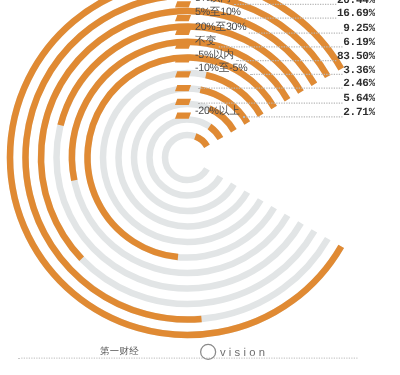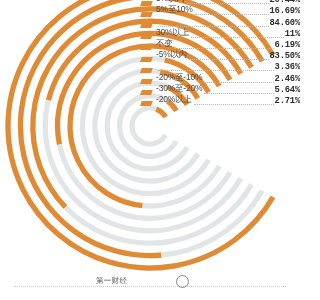--- a/index.html
+++ b/index.html
@@ -55,21 +55,21 @@
     font-family:Liberation Mono, monospace;
   }
 
   
   #divider{
     position:absolute;left:14px;top:286px;width:272px;height:0;
     border-top:1px dotted #c9c9c9;
   }
   #footer{
     position:absolute;left:0;top:276px;width:300px;height:11px;
-    display:flex;align-items:center;margin-left:16px;
+    display:flex;align-items:center;
   }
   #brand-cn{
     position:absolute;left:80px;top:0px;
     font-size:7.5px;color:#555;letter-spacing:0.3px;
   }
   #vision-logo{
     position:absolute;left:160px;top:-1px;
     display:flex;align-items:center;
   }
   #vision-mark{
@@ -124,67 +124,62 @@
         <span class="legend-value">20.44%</span>
       </div>
       <div class="legend-row">
         <span class="legend-swatch" style="background: rgb(224, 138, 51);"></span>
         <span class="legend-label">5%至10%</span>
         <span class="legend-leader"></span>
         <span class="legend-value">16.69%</span>
       </div>
       <div class="legend-row">
         <span class="legend-swatch" style="background: rgb(224, 138, 51);"></span>
+        <span class="legend-label">20%至30%</span>
         <span class="legend-leader"></span>
-        <span class="legend-value">84.60%</span>
-      </div>
-      <div class="legend-row">
-        <span class="legend-swatch" style="background: rgb(224, 138, 51);"></span>
-        <span class="legend-label">30%以上</span>
-        <span class="legend-leader"></span>
-        <span class="legend-value">11%</span>
+        <span class="legend-value">9.25%</span>
       </div>
       <div class="legend-row">
         <span class="legend-swatch" style="background: rgb(224, 138, 51);"></span>
         <span class="legend-label">不变</span>
         <span class="legend-leader"></span>
         <span class="legend-value">6.19%</span>
       </div>
       <div class="legend-row">
         <span class="legend-swatch" style="background: rgb(224, 138, 51);"></span>
         <span class="legend-label">-5%以内</span>
         <span class="legend-leader"></span>
         <span class="legend-value">83.50%</span>
       </div>
       <div class="legend-row">
         <span class="legend-swatch" style="background: rgb(224, 138, 51);"></span>
+        <span class="legend-label">-10%至-5%</span>
         <span class="legend-leader"></span>
         <span class="legend-value">3.36%</span>
       </div>
       <div class="legend-row">
         <span class="legend-swatch" style="background: rgb(224, 138, 51);"></span>
-        <span class="legend-label">-20%至-10%</span>
         <span class="legend-leader"></span>
         <span class="legend-value">2.46%</span>
       </div>
       <div class="legend-row">
         <span class="legend-swatch" style="background: rgb(224, 138, 51);"></span>
-        <span class="legend-label">-30%至-20%</span>
         <span class="legend-leader"></span>
         <span class="legend-value">5.64%</span>
       </div>
       <div class="legend-row">
         <span class="legend-swatch" style="background: rgb(224, 138, 51);"></span>
         <span class="legend-label">-20%以上</span>
         <span class="legend-leader"></span>
         <span class="legend-value">2.71%</span>
       </div>
     </div>
 
   <div id="divider"></div>
   <div id="footer">
     <div id="brand-cn">第一财经</div>
     <div id="vision-logo">
       <span id="vision-mark"></span>
+      <span id="vision-text">vision</span>
     </div>
   </div>
 
 </div>
 
 </body></html>

